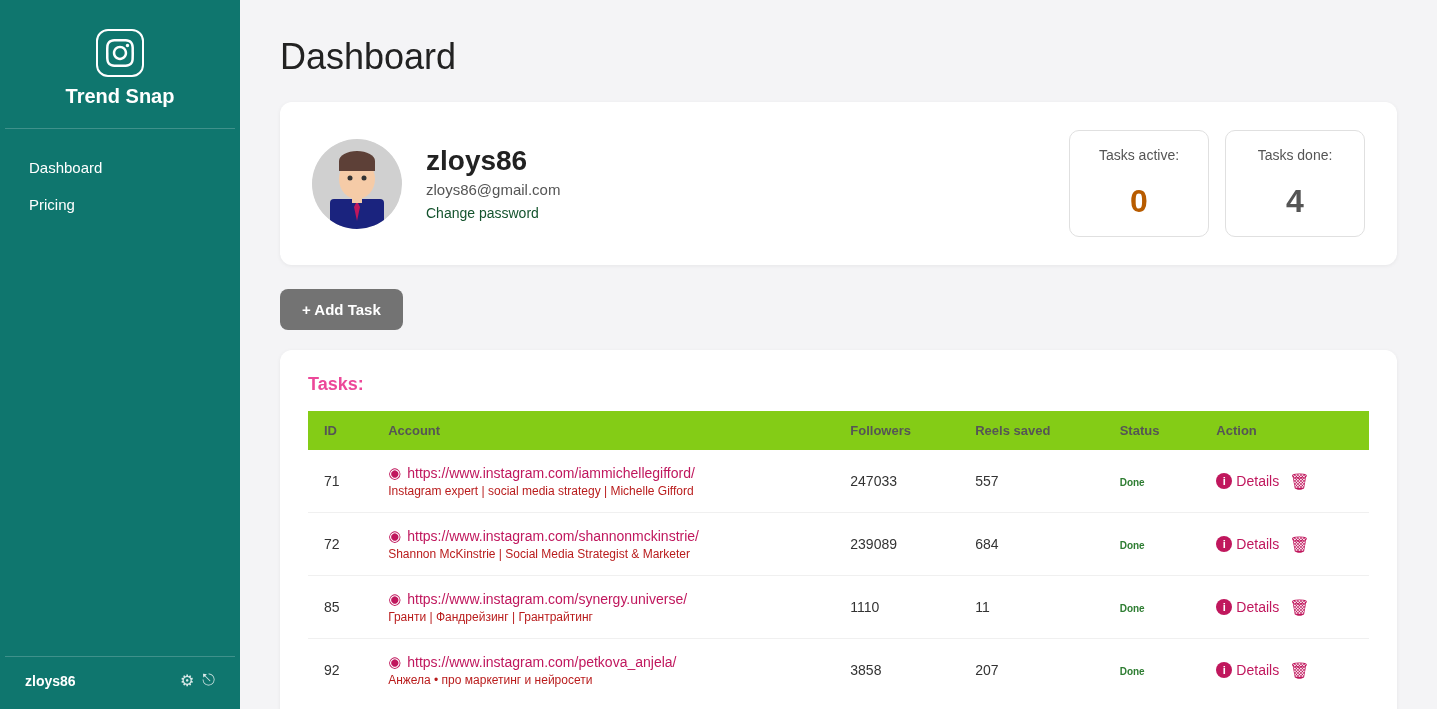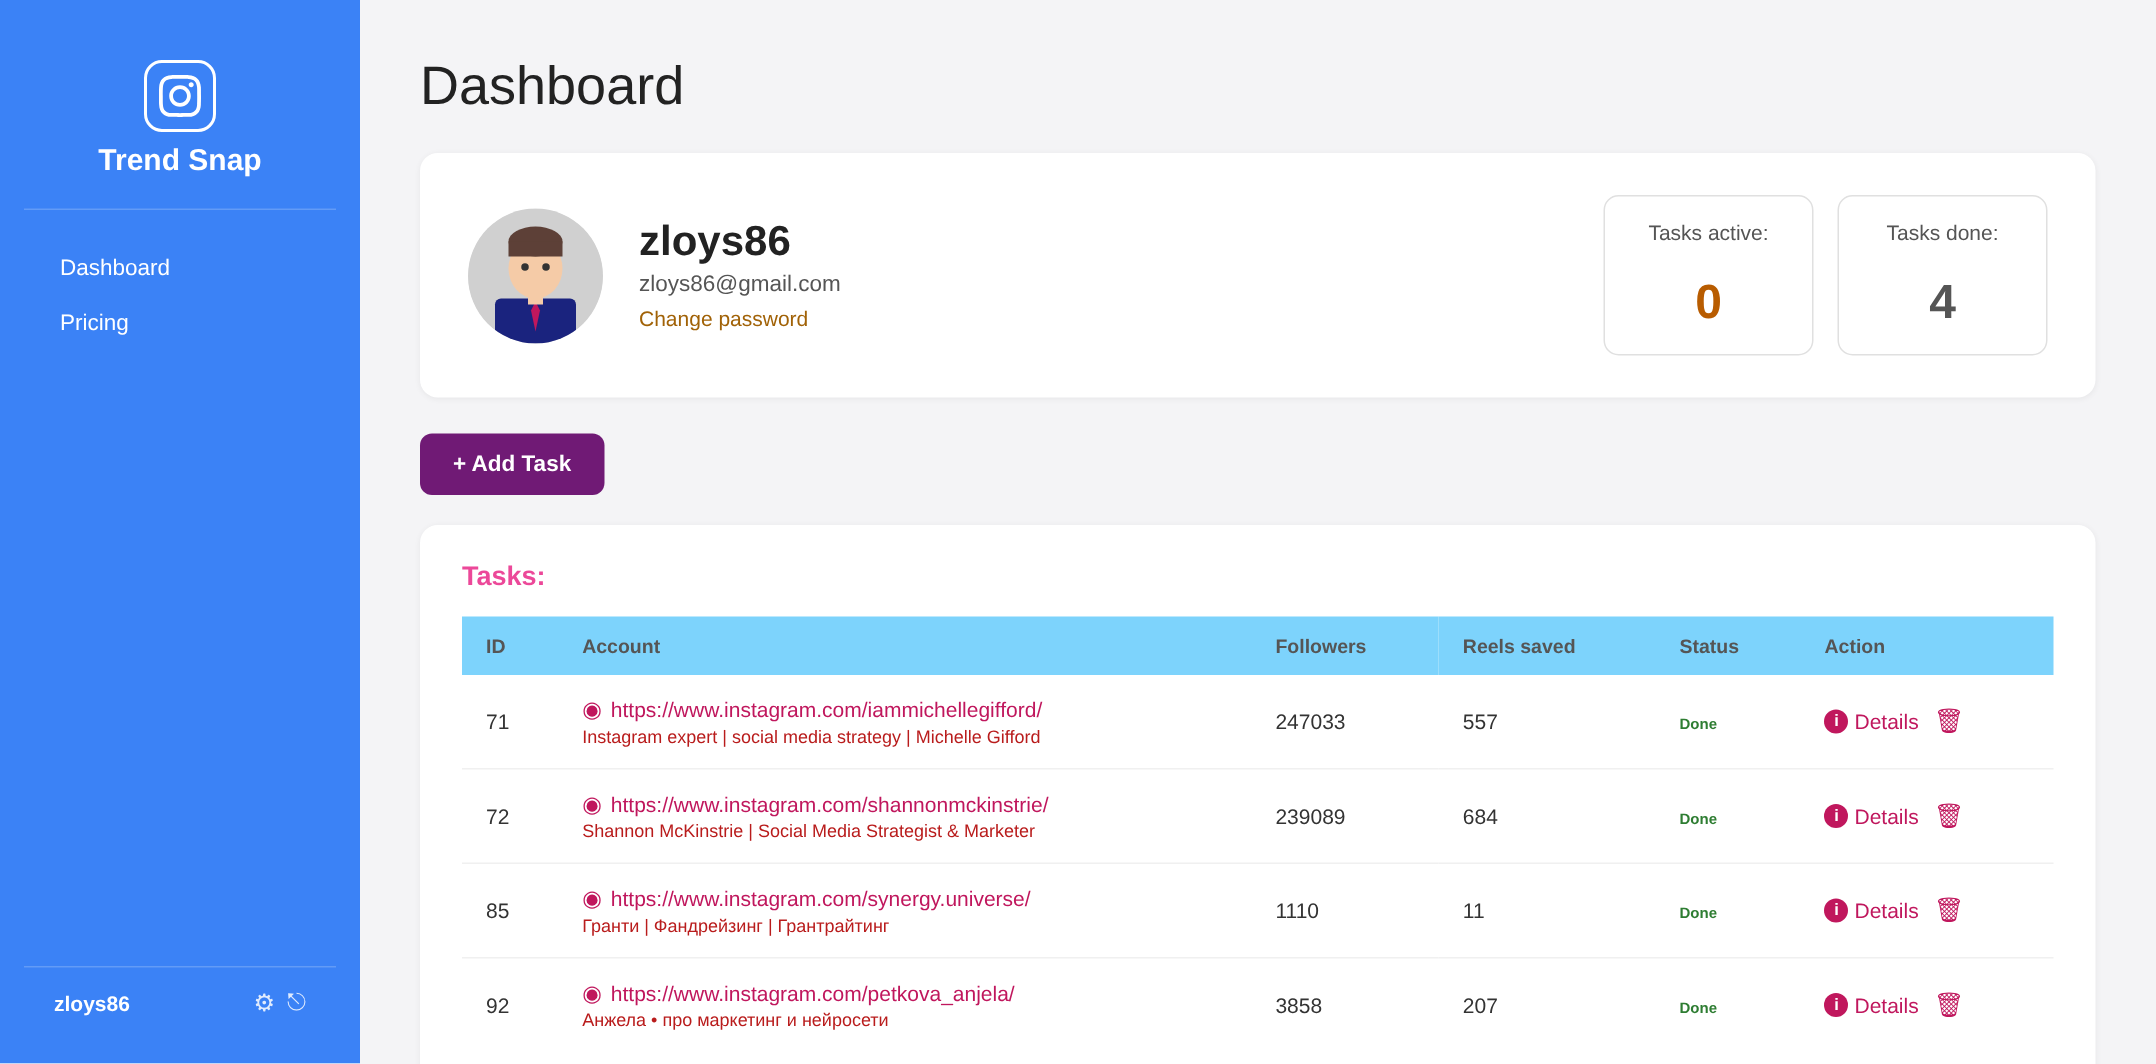--- a/index.html
+++ b/index.html
@@ -2,25 +2,25 @@
 <html><head>
   <meta charset="utf-8">
   <style>
     * { margin: 0; padding: 0; box-sizing: border-box; }
     body { font-family: 'Segoe UI', Arial, sans-serif; display: flex; height: 100vh; background: #f4f4f6; }
 
     
     #sidebar {
       width: 240px;
       min-width: 240px;
-      background: #3b82f6;
+      background: #0f766e;
       color: white;
       display: flex;
       flex-direction: column;
-      padding: 16px;
+      padding: 5px;
     }
     #sidebar-logo {
       display: flex;
       flex-direction: column;
       align-items: center;
       padding: 24px 20px 20px;
       border-bottom: 1px solid rgba(255,255,255,0.2);
     }
     #sidebar-logo-icon {
       width: 48px;
@@ -116,21 +116,21 @@
       color: #222;
       margin-bottom: 4px;
     }
     #profile-email {
       font-size: 15px;
       color: #555;
       margin-bottom: 6px;
     }
     #change-password-link {
       font-size: 14px;
-      color: #a16207;
+      color: #14532d;
       cursor: pointer;
       text-decoration: none;
     }
     #stats-container {
       display: flex;
       gap: 16px;
     }
     .stat-card {
       border: 1px solid #e0e0e0;
       border-radius: 10px;
@@ -152,21 +152,21 @@
       font-size: 32px;
       font-weight: 600;
       color: #555;
     }
 
     
     #add-task-btn {
       display: inline-flex;
       align-items: center;
       gap: 8px;
-      background: #701a75;
+      background: #737373;
       color: white;
       border: none;
       border-radius: 8px;
       padding: 12px 22px;
       font-size: 15px;
       font-weight: 600;
       cursor: pointer;
       margin-bottom: 20px;
     }
 
@@ -183,21 +183,21 @@
       color: #ec4899;
       margin-bottom: 16px;
     }
 
     
     #tasks-table {
       width: 100%;
       border-collapse: collapse;
     }
     #tasks-table thead tr {
-      background: #7dd3fc;
+      background: #84cc16;
     }
     #tasks-table th {
       padding: 12px 16px;
       text-align: left;
       font-size: 13px;
       font-weight: 600;
       color: #555;
     }
     #tasks-table td {
       padding: 14px 16px;

